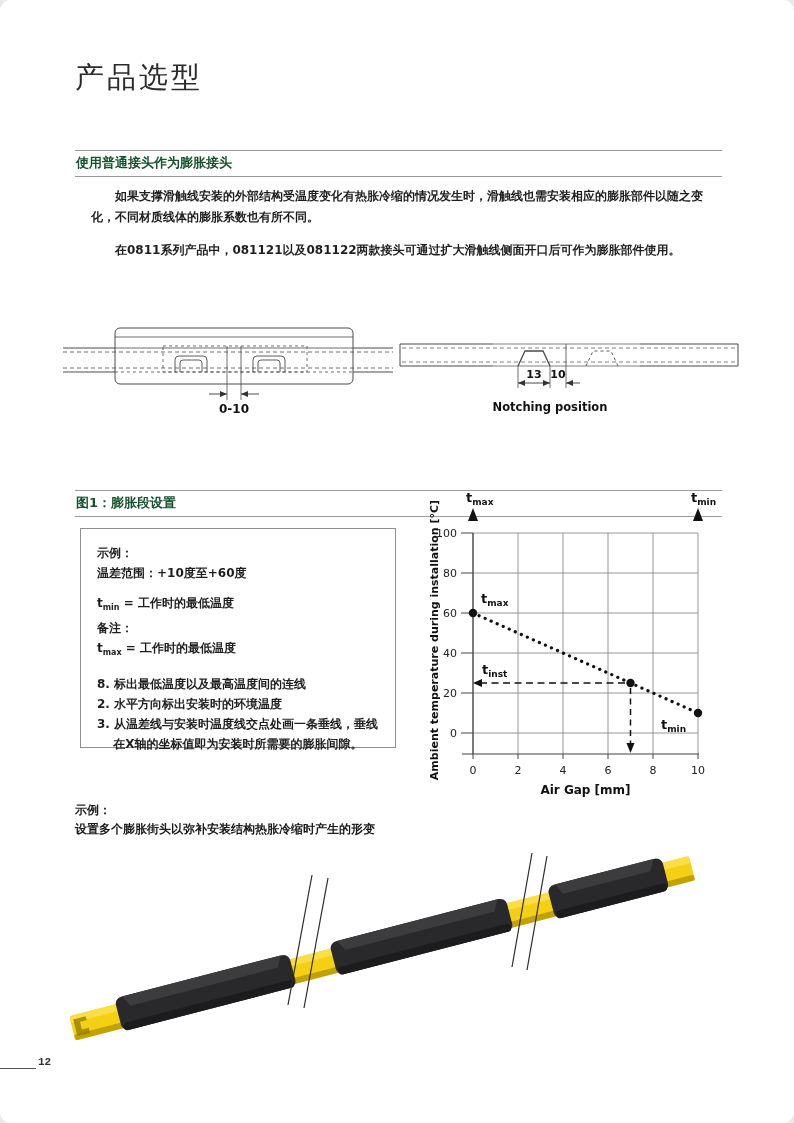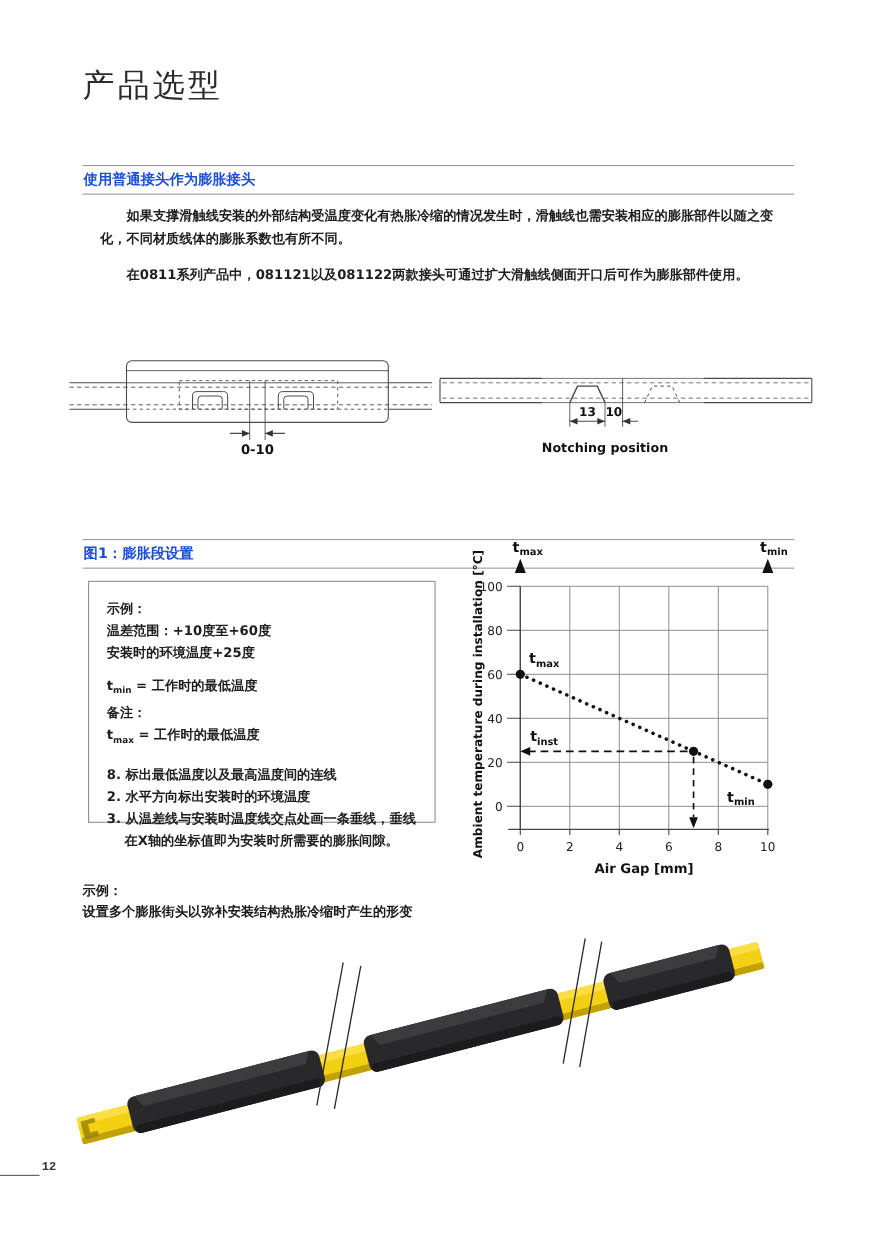--- a/index.html
+++ b/index.html
@@ -1,21 +1,21 @@
 <!DOCTYPE html>
 <html><head>
 <meta charset="utf-8">
 <style>
   html,body{margin:0;padding:0;background:#e9e9e9;}
   .page{position:relative;width:794px;height:1123px;margin:0 auto;background:#ffffff;
-        font-family:"DejaVu Sans","Liberation Sans",sans-serif;color:#222;overflow:hidden;}
+        font-family:"DejaVu Sans","Liberation Sans",sans-serif;color:#222;overflow:hidden;border-radius:11px;}
   .abs{position:absolute;}
   .page-title{left:75px;top:58px;font-size:29px;font-weight:500;letter-spacing:3px;color:#2b2b2b;}
   .rule-heading{left:75px;width:646px;border-top:1px solid #9b9b9b;border-bottom:1px solid #9b9b9b;
-        font-size:13px;font-weight:bold;color:#1d4ed8;padding:3px 0 4px 1px;}
+        font-size:13px;font-weight:bold;color:#14532d;padding:3px 0 4px 1px;}
   .body-text{left:75px;top:186px;width:648px;font-size:12px;line-height:21px;font-weight:600;color:#1e1e1e;}
   .body-text p{margin:0 0 12px 16px;text-indent:2em;}
   .notebox{left:80px;top:528px;width:282px;height:190px;border:1px solid #8f8f8f;
         padding:14px 16px 14px 16px;font-size:12px;line-height:20px;font-weight:600;color:#1e1e1e;}
   .notebox .gap{height:10px;}
   .notebox sub{font-size:8px;}
   .step3{padding-left:1.35em;text-indent:-1.35em;}
   .example2{left:75px;top:801px;font-size:12px;line-height:19px;font-weight:bold;color:#1a1a1a;}
   .pagenum{left:38px;top:1056px;font-size:11px;font-weight:600;color:#333;font-family:Liberation Mono, monospace;}
   .pagenum-line{left:0;top:1068px;width:36px;border-top:1px solid #555;height:0;}
@@ -93,21 +93,20 @@
     <text x="152" y="99" text-anchor="middle" font-size="11.5" font-weight="bold" fill="#111">Notching position</text>
   </svg>
 
   <div class="abs rule-heading" style="top:447px;margin-top:43px;">
     <span>图1：膨胀段设置</span>
   </div>
 
   <div class="abs notebox">
     <div>示例：</div>
     <div>温差范围：+10度至+60度</div>
-    <div>安装时的环境温度+25度</div>
     <div class="gap"></div>
     <div><span>t</span><sub>min</sub><span> = 工作时的最低温度</span></div>
     <div>备注：</div>
     <div><span>t</span><sub>max</sub><span> = 工作时的最低温度</span></div>
     <div class="gap"></div>
     <div>8. 标出最低温度以及最高温度间的连线</div>
     <div>2. 水平方向标出安装时的环境温度</div>
     <div class="step3">3. 从温差线与安装时温度线交点处画一条垂线，垂线在X轴的坐标值即为安装时所需要的膨胀间隙。</div>
   </div>
 

